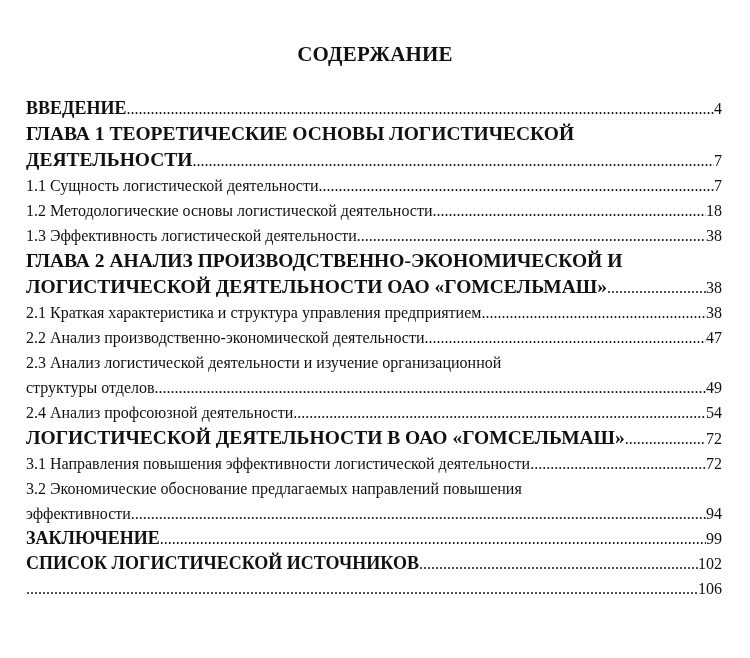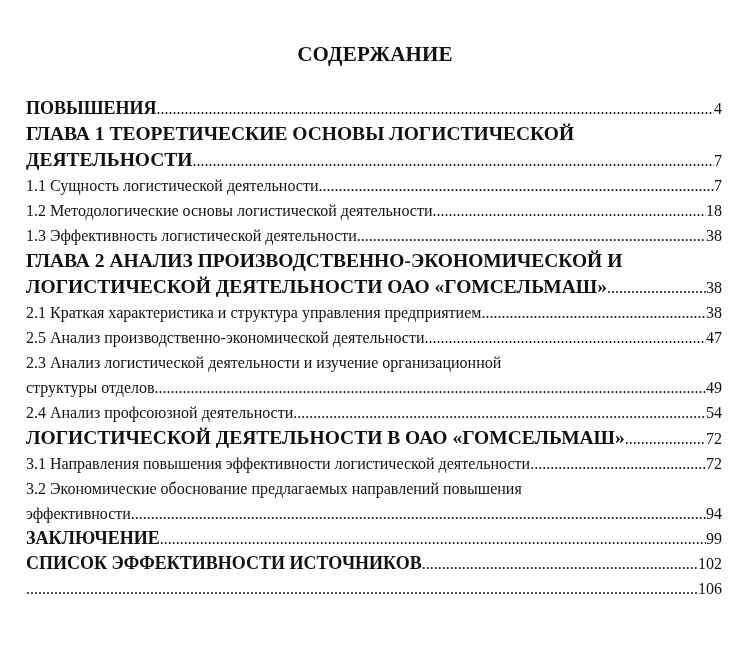--- a/index.html
+++ b/index.html
@@ -92,21 +92,21 @@
 </head>
 <body>
 
 <div class="page">
 
   <div class="title">СОДЕРЖАНИЕ</div>
 
   <div class="toc">
 
     <div class="row top">
-      <span class="label">ПОВЫШЕНИЯ</span>
+      <span class="label">ВВЕДЕНИЕ</span>
       <span class="leader"></span>
       <span class="page-num">4</span>
     </div>
 
     <div class="line-only chap">ГЛАВА 1 ТЕОРЕТИЧЕСКИЕ  ОСНОВЫ ЛОГИСТИЧЕСКОЙ</div>
     <div class="row chap">
       <span class="label">ДЕЯТЕЛЬНОСТИ</span>
       <span class="leader"></span>
       <span class="page-num">7</span>
     </div>
@@ -133,21 +133,21 @@
       <span class="leader"></span>
       <span class="page-num">38</span>
     </div>
 
     <div class="row sub">
       <span class="label">2.1 Краткая характеристика и структура управления предприятием</span>
       <span class="leader"></span>
       <span class="page-num">38</span>
     </div>
     <div class="row sub">
-      <span class="label">2.5 Анализ производственно-экономической деятельности</span>
+      <span class="label">2.2 Анализ производственно-экономической деятельности</span>
       <span class="leader"></span>
       <span class="page-num">47</span>
     </div>
     <div class="line-only sub">2.3 Анализ логистической деятельности и изучение организационной</div>
     <div class="row sub">
       <span class="label">структуры отделов</span>
       <span class="leader"></span>
       <span class="page-num">49</span>
     </div>
     <div class="row sub">
@@ -173,21 +173,21 @@
       <span class="leader"></span>
       <span class="page-num">94</span>
     </div>
 
     <div class="row top">
       <span class="label">ЗАКЛЮЧЕНИЕ</span>
       <span class="leader"></span>
       <span class="page-num">99</span>
     </div>
     <div class="row top">
-      <span class="label">СПИСОК ЭФФЕКТИВНОСТИ ИСТОЧНИКОВ</span>
+      <span class="label">СПИСОК ЛОГИСТИЧЕСКОЙ ИСТОЧНИКОВ</span>
       <span class="leader"></span>
       <span class="page-num">102</span>
     </div>
     <div class="row top">
       <span class="leader"></span>
       <span class="page-num">106</span>
     </div>
 
   </div>
 </div>

